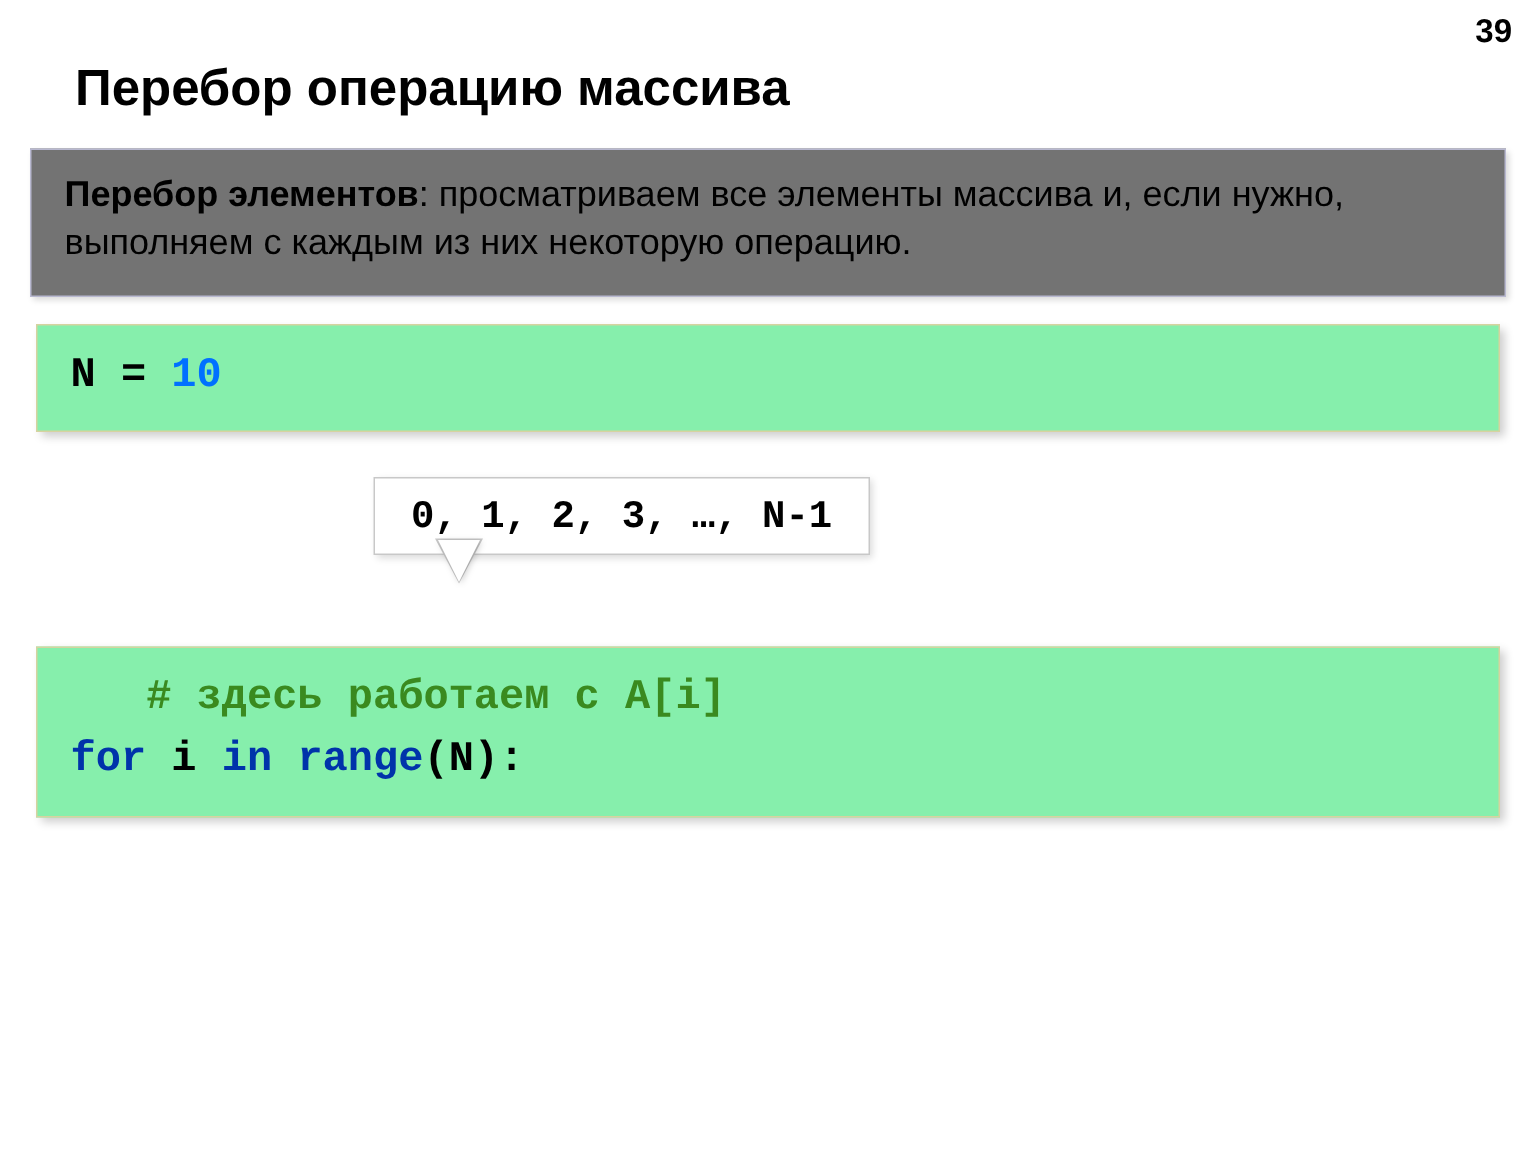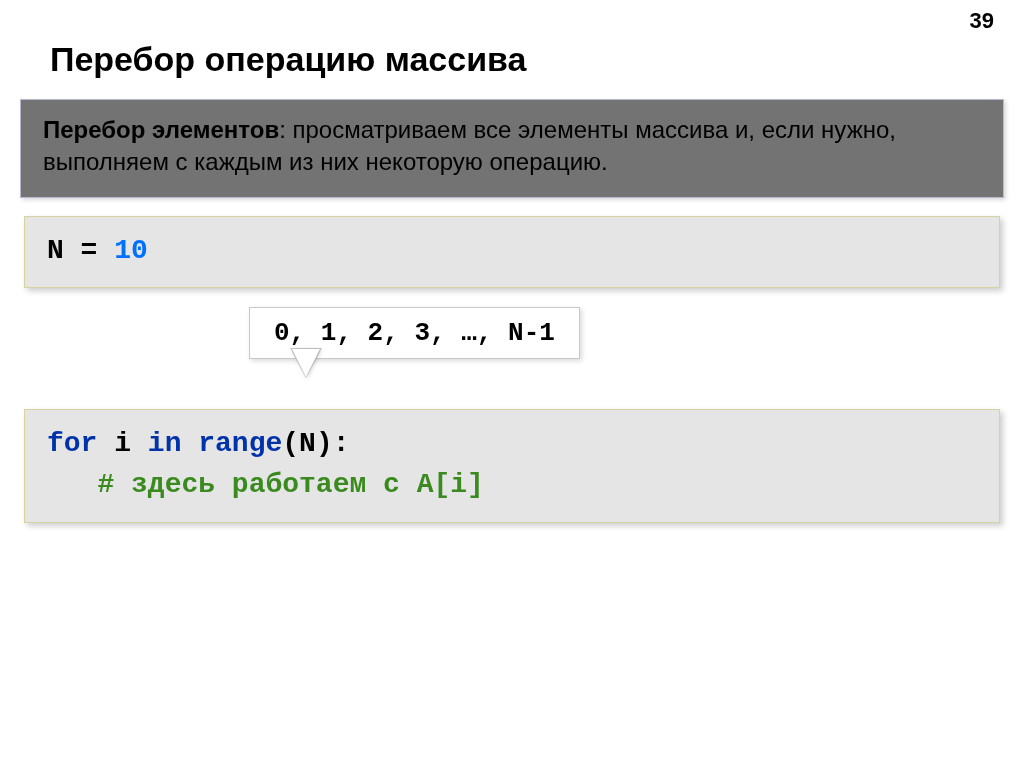--- a/index.html
+++ b/index.html
@@ -11,21 +11,21 @@
       font-family: Arial, Helvetica, sans-serif;
       background: #ffffff;
       width: 1024px;
       height: 767px;
       position: relative;
       padding: 0;
     }
     .page-number {
       position: absolute;
       top: 8px;
-      right: 30px;
+      right: 16px;
       font-size: 22px;
       font-weight: bold;
       color: #000;
     }
     .slide-title {
       font-size: 34px;
       font-weight: bold;
       color: #000;
       padding: 40px 0 20px 50px;
     }
@@ -36,38 +36,38 @@
       padding: 14px 22px 18px 22px;
       font-size: 24px;
       line-height: 1.35;
       color: #000;
       box-shadow: 2px 2px 4px rgba(0,0,0,0.15);
     }
     .definition-box b {
       font-weight: bold;
     }
     .code-box {
-      background: #e5e5e5;
+      background: #86efac;
       border: 1px solid #d6d3a0;
       margin: 0 24px 0 24px;
       padding: 14px 22px 16px 22px;
       font-family: "Courier New", monospace;
       font-size: 28px;
       line-height: 1.45;
       color: #000;
       box-shadow: 3px 3px 6px rgba(0,0,0,0.2);
       font-weight: bold;
     }
     .code-box.second {
       margin-top: 0;
     }
     .callout-wrapper {
       position: relative;
       height: 119px;
-      margin: 1px 24px;
+      margin: 12px 24px;
     }
     .callout {
       position: absolute;
       left: 225px;
       top: 18px;
       background: #ffffff;
       border: 1px solid #c8c8c8;
       padding: 10px 24px;
       font-family: "Courier New", monospace;
       font-size: 26px;
@@ -120,18 +120,18 @@
 </div>
 
 <div class="callout-wrapper">
   <div class="callout">0, 1, 2, 3, …, N-1</div>
   <div class="callout-pointer-border"></div>
   <div class="callout-pointer"></div>
 </div>
 
 <div class="code-box second">
   <div>
-    <span class="c-darkblue">for</span><span> i </span><span class="c-darkblue">in</span><span> </span><span class="c-darkblue">range</span><span>(N):</span>
+    <span style="white-space:pre;">   </span><span class="c-green"># здесь работаем с A[i]</span>
   </div>
   <div>
-    <span style="white-space:pre;">   </span><span class="c-green"># здесь работаем с A[i]</span>
+    <span class="c-darkblue">for</span><span> i </span><span class="c-darkblue">in</span><span> </span><span class="c-darkblue">range</span><span>(N):</span>
   </div>
 </div>
 
 </body></html>

